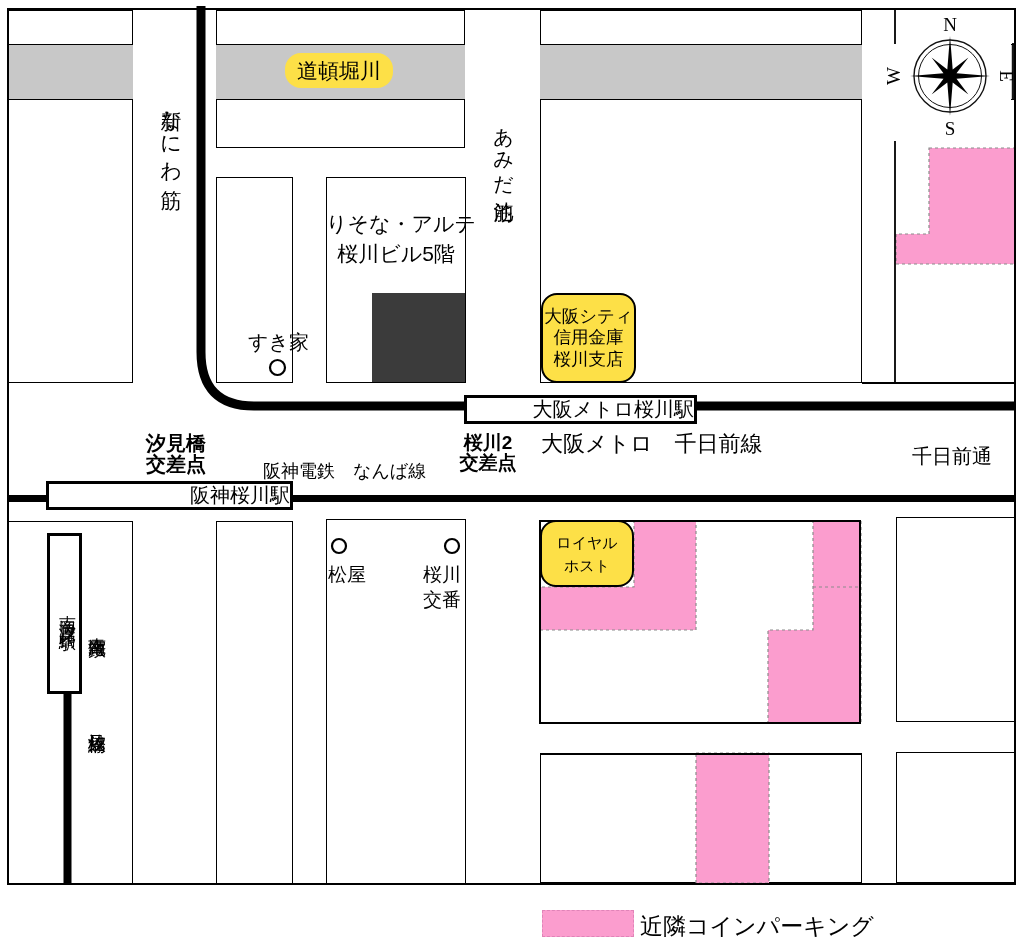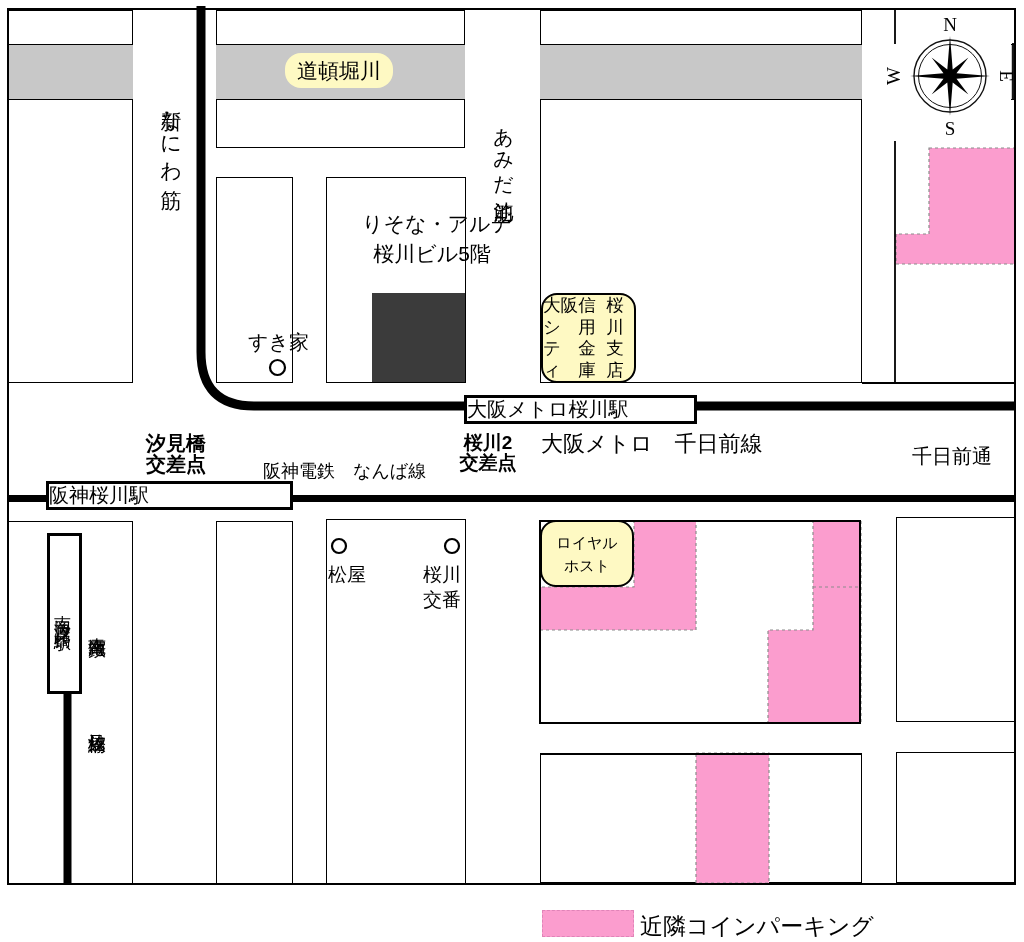--- a/index.html
+++ b/index.html
@@ -2,22 +2,22 @@
 <html><head>
 <meta charset="utf-8">
 <style>
   html,body{margin:0;padding:0;background:#fff;}
   #canvas{position:relative;width:1024px;height:942px;background:#fff;overflow:hidden;
           font-family:"Liberation Sans","DejaVu Sans",sans-serif;color:#000;}
   .blk{position:absolute;background:#fff;border:1.8px solid #000;box-sizing:border-box;}
   .river-seg{position:absolute;background:#c8c8c8;border-top:1.6px solid #000;border-bottom:1.6px solid #000;box-sizing:border-box;}
   .svglayer{position:absolute;left:0;top:0;z-index:3;}
   .stbox{position:absolute;background:#fff;border:3px solid #000;box-sizing:border-box;z-index:4;
-         display:flex;align-items:center;justify-content:flex-start;font-size:20px;white-space:nowrap;font-family:Liberation Mono, monospace;}
-  .lblbox{position:absolute;background:#fef9c3;box-sizing:border-box;z-index:4;display:flex;align-items:center;justify-content:center;border-radius:16px;}
+         display:flex;align-items:center;justify-content:flex-end;font-size:20px;white-space:nowrap;}
+  .lblbox{position:absolute;background:#fde047;box-sizing:border-box;z-index:4;display:flex;align-items:center;justify-content:center;border-radius:16px;}
   .txt{position:absolute;z-index:5;white-space:nowrap;}
   .vtxt{position:absolute;z-index:5;writing-mode:vertical-rl;text-orientation:upright;white-space:nowrap;}
   .serif{font-family:"Liberation Serif","DejaVu Serif",serif;}
   .building{position:absolute;background:#3b3b3b;z-index:4;}
   .outer-border{position:absolute;left:7px;top:8px;width:1009px;height:877px;border:2.5px solid #000;
                 box-sizing:border-box;z-index:50;pointer-events:none;}
   .legend-swatch{position:absolute;left:542px;top:910px;width:92px;height:27px;background:#fb9dce;
                  border:1.5px dashed #e084b8;box-sizing:border-box;z-index:5;}
 </style>
 </head>
@@ -87,21 +87,21 @@
       </g>
     </g>
   </svg>
 
   <div class="building" style="left:372px;top:293px;width:93px;height:89px;"></div>
 
   <div class="lblbox" style="left:285px;top:53px;width:108px;height:35px;font-size:21px;">
     <span>道頓堀川</span>
   </div>
 
-  <div class="lblbox" style="left:541px;top:293px;width:95px;height:90px;border:2px solid #000;font-size:17.5px;line-height:21.5px;">
+  <div class="lblbox" style="left:541px;top:293px;width:95px;height:90px;border:2px solid #000;flex-direction:column;font-size:17.5px;line-height:21.5px;">
     <span>大阪シティ</span>
     <span>信用金庫</span>
     <span>桜川支店</span>
   </div>
 
   <div class="lblbox" style="left:540px;top:520px;width:94px;height:67px;border:2.5px solid #000;flex-direction:column;font-size:15px;line-height:23px;">
     <span>ロイヤル</span>
     <span>ホスト</span>
   </div>
 
@@ -125,21 +125,21 @@
 
   <div class="txt" style="left:146px;top:433px;font-size:20px;line-height:21px;font-weight:bold;">
     <div>汐見橋</div>
     <div>交差点</div>
   </div>
   <div class="txt" style="left:452px;top:433px;width:72px;text-align:center;font-size:19px;line-height:19.5px;font-weight:bold;">
     <div>桜川2</div>
     <div>交差点</div>
   </div>
 
-  <div class="txt" style="left:326px;top:209px;width:140px;text-align:center;font-size:21px;line-height:30px;padding-left:36px;">
+  <div class="txt" style="left:326px;top:209px;width:140px;text-align:center;font-size:21px;line-height:30px;">
     <div>りそな・アルテ</div>
     <div>桜川ビル5階</div>
   </div>
 
   <div class="txt" style="left:216px;top:329px;width:77px;text-align:center;font-size:20px;padding-left:24px;">すき家</div>
   <div class="txt" style="left:328px;top:562px;font-size:19px;">松屋</div>
   <div class="txt" style="left:423px;top:562px;font-size:19px;line-height:25px;">
     <div>桜川</div>
     <div>交番</div>
   </div>

